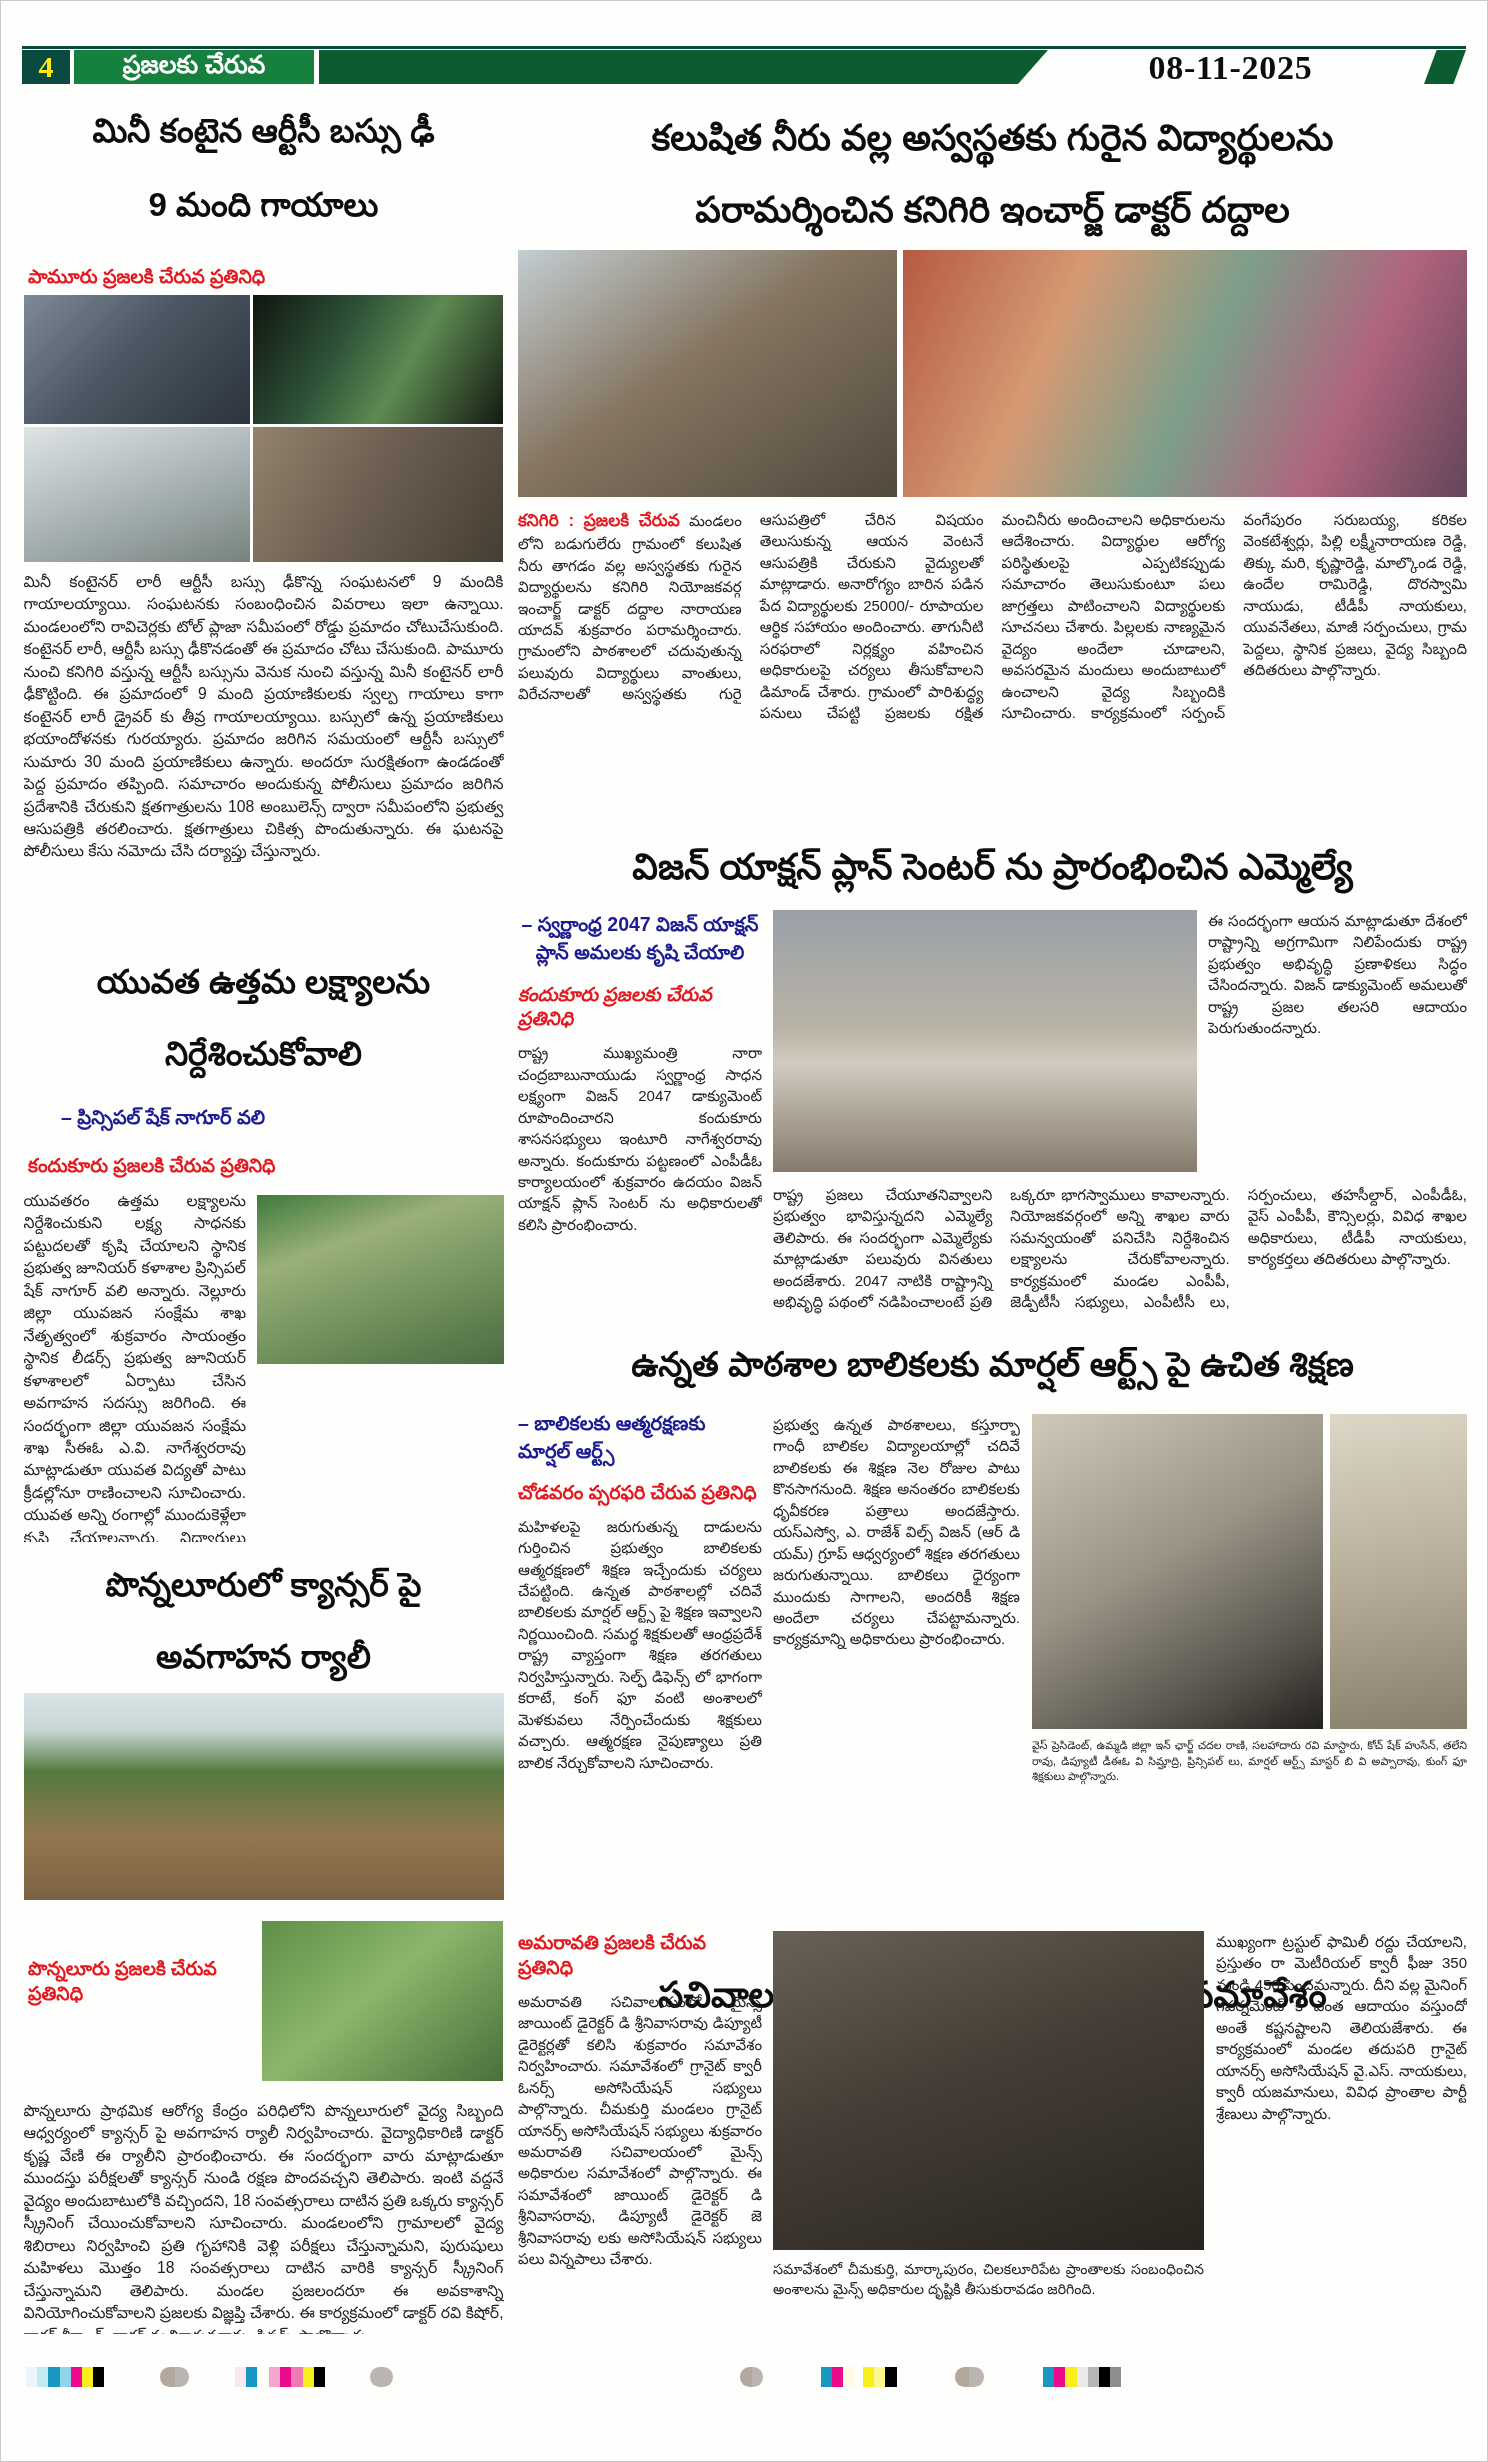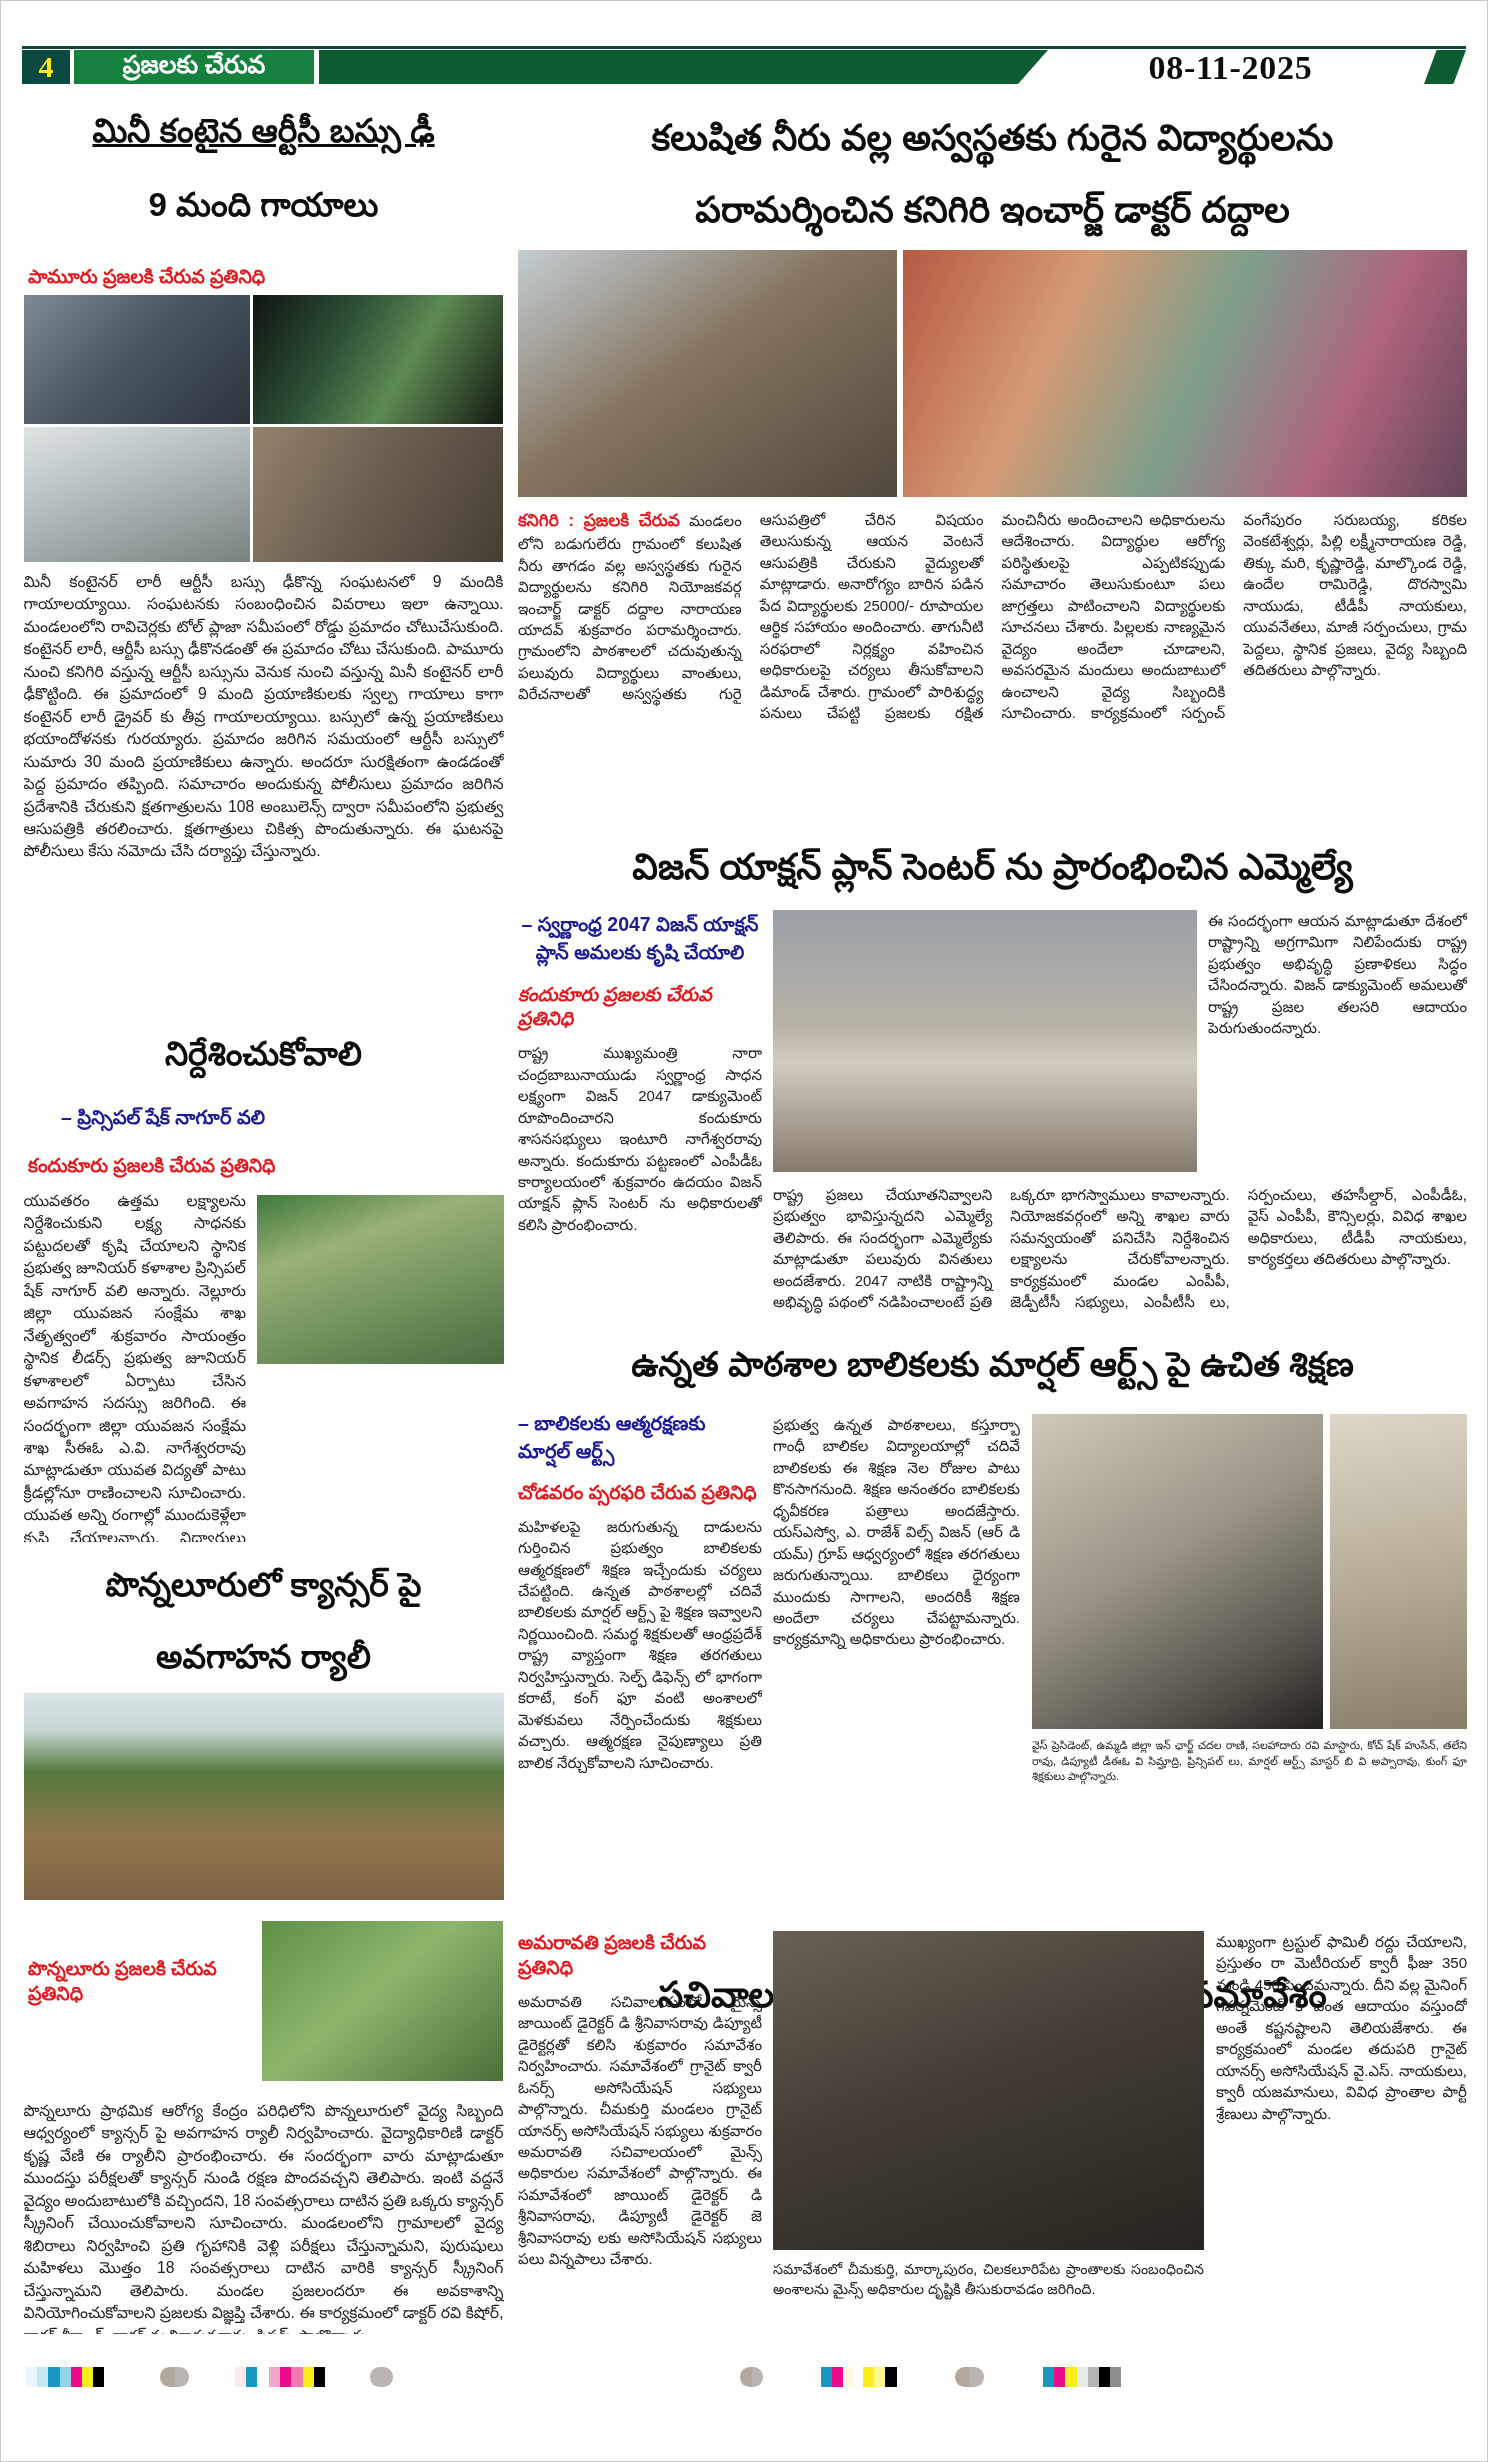--- a/index.html
+++ b/index.html
@@ -55,33 +55,34 @@
 
 <div id="paper">
 
   <div class="abs hdr-rule"></div>
   <div class="abs hdr-num">4</div>
   <div class="abs hdr-mast">ప్రజలకు చేరువ</div>
   <div class="abs hdr-bar"></div>
   <div class="abs hdr-date">08-11-2025</div>
   <div class="abs hdr-flag"></div>
 
-  <div class="abs hl hl-44" style="left:22.5px;top:112px;width:480px;text-decoration:underline;">మినీ కంటైన ఆర్టీసీ బస్సు ఢీ</div>
+  <div class="abs hl hl-44" style="left:22.5px;top:112px;width:480px;">మినీ కంటైన ఆర్టీసీ బస్సు ఢీ</div>
   <div class="abs hl hl-44" style="left:22.5px;top:186px;width:480px;">9 మంది గాయాలు</div>
   <div class="abs dateline" style="left:27px;top:264px;width:472px;">పామూరు ప్రజలకి చేరువ ప్రతినిధి</div>
 
   <div class="abs" style="left:22.5px;top:294px;width:480px;height:267px;display:grid;grid-template-columns:226px 250px;grid-template-rows:129px 135px;gap:3px;">
     <div class="photo ph-bus1"></div>
     <div class="photo ph-bus2"></div>
     <div class="photo ph-bus3"></div>
     <div class="photo ph-bus4"></div>
   </div>
 
   <div class="abs body-txt" style="left:22.5px;top:570px;width:480px;height:345px;font-size:15.7px;">మినీ కంటైనర్ లారీ ఆర్టీసీ బస్సు ఢీకొన్న సంఘటనలో 9 మందికి గాయాలయ్యాయి. సంఘటనకు సంబంధించిన వివరాలు ఇలా ఉన్నాయి. మండలంలోని రావిచెర్లకు టోల్ ప్లాజా సమీపంలో రోడ్డు ప్రమాదం చోటుచేసుకుంది. కంటైనర్ లారీ, ఆర్టీసీ బస్సు ఢీకొనడంతో ఈ ప్రమాదం చోటు చేసుకుంది. పామూరు నుంచి కనిగిరి వస్తున్న ఆర్టీసీ బస్సును వెనుక నుంచి వస్తున్న మినీ కంటైనర్ లారీ ఢీకొట్టింది. ఈ ప్రమాదంలో 9 మంది ప్రయాణికులకు స్వల్ప గాయాలు కాగా కంటైనర్ లారీ డ్రైవర్ కు తీవ్ర గాయాలయ్యాయి. బస్సులో ఉన్న ప్రయాణికులు భయాందోళనకు గురయ్యారు. ప్రమాదం జరిగిన సమయంలో ఆర్టీసీ బస్సులో సుమారు 30 మంది ప్రయాణికులు ఉన్నారు. అందరూ సురక్షితంగా ఉండడంతో పెద్ద ప్రమాదం తప్పింది. సమాచారం అందుకున్న పోలీసులు ప్రమాదం జరిగిన ప్రదేశానికి చేరుకుని క్షతగాత్రులను 108 అంబులెన్స్ ద్వారా సమీపంలోని ప్రభుత్వ ఆసుపత్రికి తరలించారు. క్షతగాత్రులు చికిత్స పొందుతున్నారు. ఈ ఘటనపై పోలీసులు కేసు నమోదు చేసి దర్యాప్తు చేస్తున్నారు.</div>
 
+  <div class="abs hl hl-44" style="left:22.5px;top:963px;width:480px;">యువత ఉత్తమ లక్ష్యాలను</div>
   <div class="abs hl hl-44" style="left:22.5px;top:1035px;width:480px;">నిర్దేశించుకోవాలి</div>
   <div class="abs byline" style="left:60px;top:1102px;width:420px;">– ప్రిన్సిపల్ షేక్ నాగూర్ వలి</div>
   <div class="abs dateline" style="left:27px;top:1153px;width:472px;">కందుకూరు ప్రజలకి చేరువ ప్రతినిధి</div>
 
   <div class="abs" style="left:22.5px;top:1189px;width:480px;height:352px;">
     <div class="photo ph-youth" style="float:right;width:247px;height:169px;margin:4.5px 0 7.5px 10.5px;"></div>
     <div class="body-txt" style="height:352px;font-size:15.7px;">
       <span>యువతరం ఉత్తమ లక్ష్యాలను నిర్దేశించుకుని లక్ష్య సాధనకు పట్టుదలతో కృషి చేయాలని స్థానిక ప్రభుత్వ జూనియర్ కళాశాల ప్రిన్సిపల్ షేక్ నాగూర్ వలి అన్నారు. నెల్లూరు జిల్లా యువజన సంక్షేమ శాఖ నేతృత్వంలో శుక్రవారం సాయంత్రం స్థానిక లీడర్స్ ప్రభుత్వ జూనియర్ కళాశాలలో ఏర్పాటు చేసిన అవగాహన సదస్సు జరిగింది. ఈ సందర్భంగా జిల్లా యువజన సంక్షేమ శాఖ సీఈఓ ఎ.వి. నాగేశ్వరరావు మాట్లాడుతూ యువత విద్యతో పాటు క్రీడల్లోనూ రాణించాలని సూచించారు.</span>
       <span> </span>
       <span>యువత అన్ని రంగాల్లో ముందుకెళ్లేలా కృషి చేయాలన్నారు. విద్యార్థులు విద్యావిషయక అంశాలపై పూర్తి అవగాహన పెంచుకోవాలని, సెల్ ఫోన్స్, టీవీలు, డ్రగ్స్ కు దూరంగా ఉండాలని ఆయన తెలిపారు. గ్రామీణ ప్రాంతాల నుండి వచ్చిన నిరుపేద విద్యార్థులకు ఉపకార వేతనాలు అందేలా కృషి చేస్తామన్నారు. ఈ కార్యక్రమంలో జిల్లా యువజన సంక్షేమ శాఖ ఉద్యోగులు, రెడ్ రిబ్బన్ క్లబ్ నోడల్ అధికారిణి సయ్యద్ షాలిమా సుల్తానా, అధ్యాపకులు, విద్యార్థులు పాల్గొన్నారు.</span>

